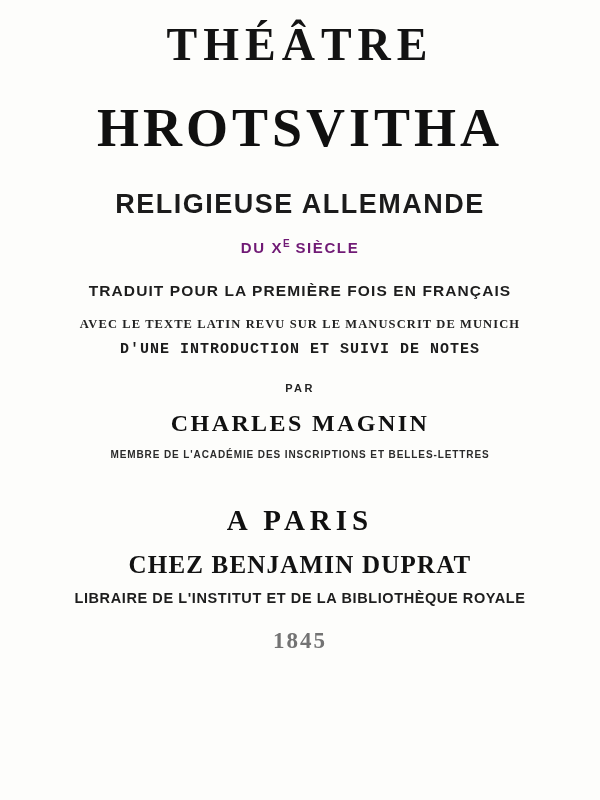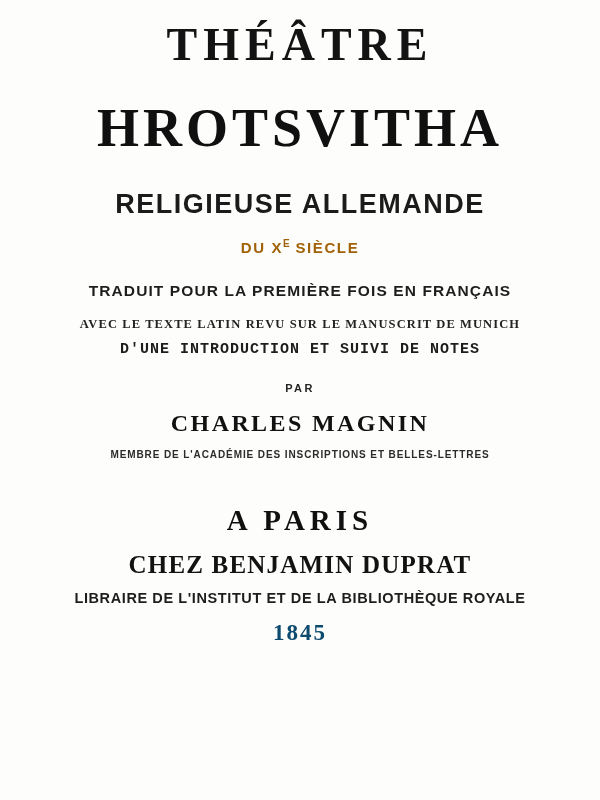--- a/index.html
+++ b/index.html
@@ -71,21 +71,21 @@
     letter-spacing: 1.5px;
     color: #1b1b1b;
   }
   
   .l-sub2 {
     margin-top: 18px;
     font-family: "Liberation Sans", sans-serif;
     font-weight: bold;
     font-size: 15px;
     letter-spacing: 1.6px;
-    color: #a16207;
+    color: #701a75;
   }
   .l-sub2 .sup {
     font-size: 10px;
     vertical-align: super;
     letter-spacing: 0;
   }
   
   .l-trad {
     margin-top: 26px;
     font-family: "Liberation Sans", sans-serif;
@@ -179,26 +179,26 @@
   .l-rue {
     margin-top: 10px;
     font-family: "Liberation Sans", sans-serif;
     font-weight: bold;
     font-size: 12.5px;
     letter-spacing: 0.8px;
     color: #232323;
   }
   
   .l-year {
-    margin-top: 14px;
+    margin-top: 22px;
     font-family: "Liberation Serif", serif;
     font-weight: bold;
     font-size: 23px;
     letter-spacing: 2px;
-    color: #0c4a6e;
+    color: #737373;
   }
 </style>
 </head>
 <body>
 
 <div class="page">
   <div class="titleblock">
 
     <span class="line l-theatre">THÉÂTRE</span>
 

